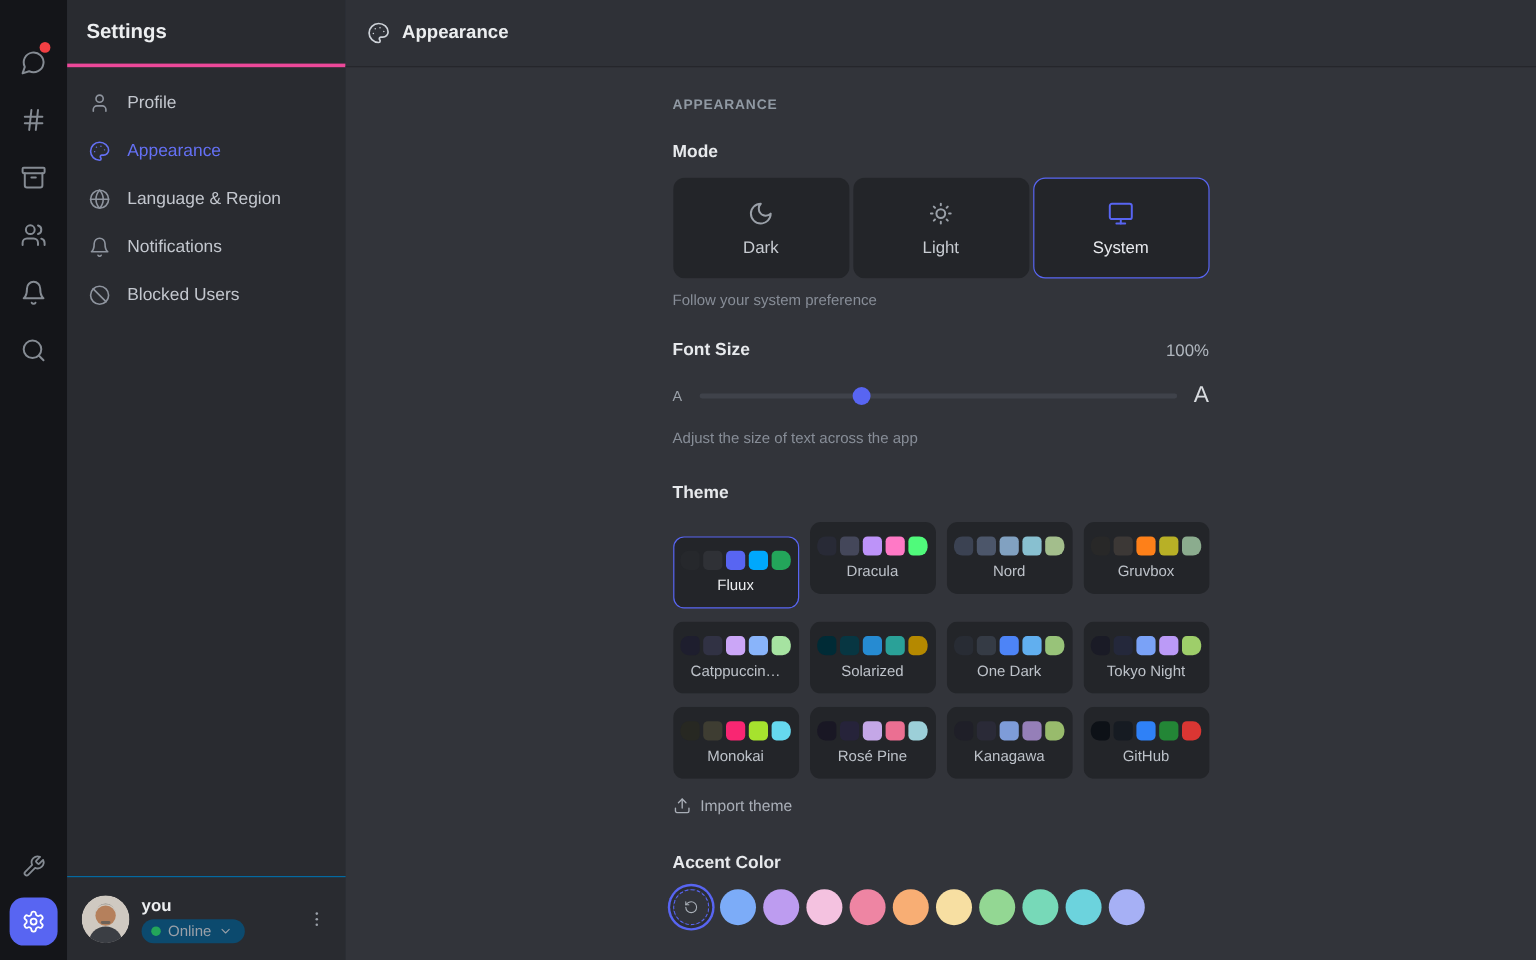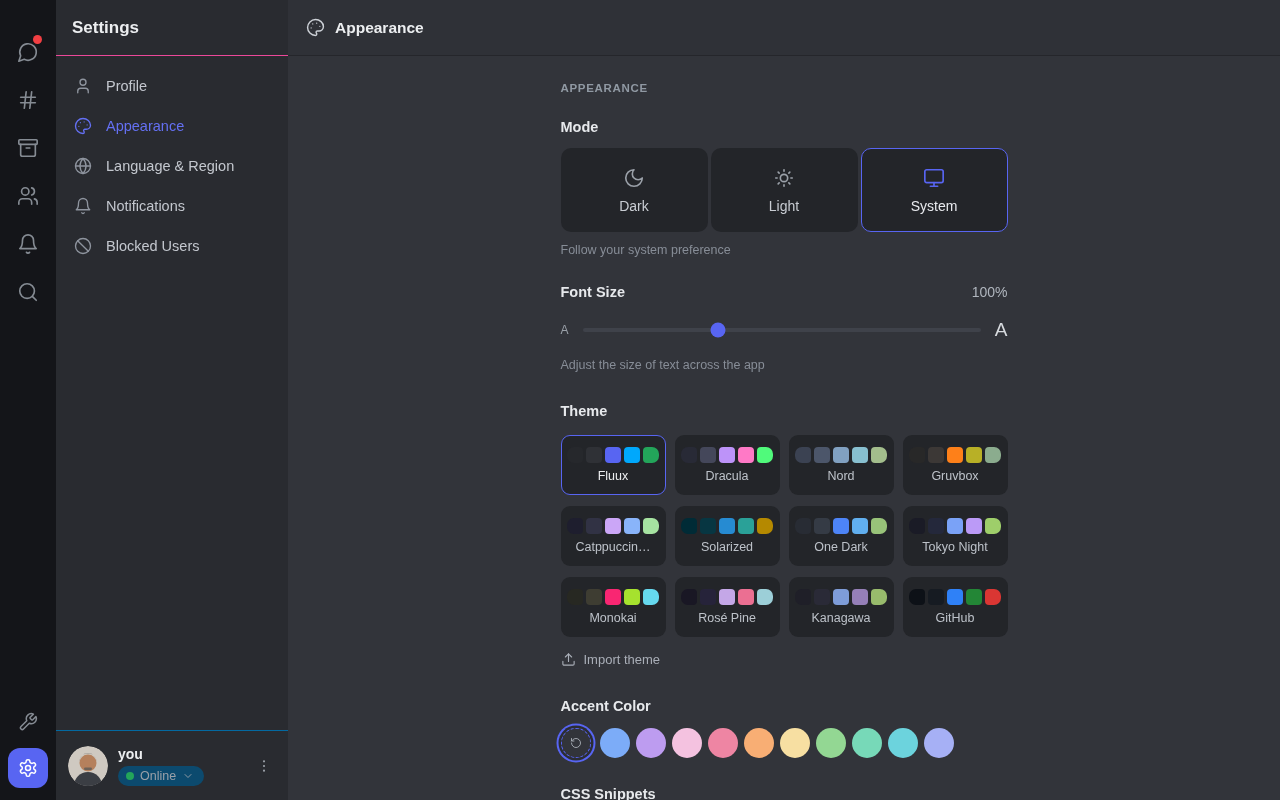--- a/index.html
+++ b/index.html
@@ -14,21 +14,21 @@
 
   
   .rail { width:56px; background:#141519; display:flex; flex-direction:column; align-items:center; padding:28px 0 12px; flex:none; }
   .rail-btn { width:56px; height:48px; display:flex; align-items:center; justify-content:center; color:#858b93; position:relative; cursor:pointer; }
   .rail-badge { position:absolute; top:7px; right:14px; width:9px; height:9px; border-radius:50%; background:var(--red); }
   .rail-spacer { flex:1; }
   .rail-gear { width:40px; height:40px; border-radius:12px; background:var(--accent); color:#fff; display:flex; align-items:center; justify-content:center; margin-top:6px; cursor:pointer; }
 
   
   .sidebar { width:232px; background:#292b30; display:flex; flex-direction:column; flex:none; }
-  .sidebar-header { height:56px; border-bottom:1px solid #ec4899; display:flex; align-items:center; padding:0 16px; flex:none; }
+  .sidebar-header { height:56px; border-bottom:3px solid #ec4899; display:flex; align-items:center; padding:0 16px; flex:none; }
   .sidebar-title { font-size:17px; font-weight:700; color:#eceef0; }
   .nav { padding:10px 8px; }
   .nav-item { height:40px; display:flex; align-items:center; gap:14px; padding:0 10px; border-radius:6px; color:#c3c7ce; font-size:14.5px; cursor:pointer; }
   .nav-item .nicon { color:#8e949e; display:flex; }
   .nav-item.active, .nav-item.active .nicon { color:#6470f3; }
   .sidebar-footer { margin-top:auto; border-top:1px solid #0369a1; height:70px; display:flex; align-items:center; padding:0 12px; gap:10px; }
   .avatar { width:40px; height:40px; border-radius:50%; overflow:hidden; flex:none; }
   .me { flex:1; min-width:0; }
   .me-name { font-size:14px; font-weight:700; color:#eceef0; margin-bottom:4px; }
   .status-pill { display:inline-flex; align-items:center; gap:6px; background:#0c4a6e; border-radius:10px; padding:3px 10px 3px 8px; font-size:12.5px; color:#9aa0a8; cursor:pointer; }
@@ -63,21 +63,21 @@
   .a-min { font-size:12px; color:#9aa0a8; }
   .a-max { font-size:19px; color:#d8dbdf; }
   .slider-track { flex:1; height:4px; border-radius:2px; background:#3f424a; position:relative; cursor:pointer; }
   .slider-thumb { position:absolute; top:50%; width:15px; height:15px; border-radius:50%; background:var(--accent); transform:translate(-50%,-50%); cursor:grab; }
   .fs-caption { margin-top:17px; }
 
   
   .theme-title { margin-top:31px; }
   .theme-grid { margin-top:16px; display:grid; grid-template-columns:repeat(4,1fr); gap:11px 9px; }
   .theme-card { height:60px; background:#232529; border:1.5px solid transparent; border-radius:9px; display:flex; flex-direction:column; align-items:center; justify-content:center; gap:6px; cursor:pointer; padding:0 6px; min-width:0; }
-  .theme-card.selected { border-color:var(--accent); }
+  .theme-card.selected { border-color:var(--accent);margin-top:12px; }
   .swatches { display:flex; gap:3px; }
   .swatch { width:16px; height:16px; border-radius:4px; }
   .swatch:first-child { border-radius:7px 4px 4px 7px; }
   .swatch:last-child { border-radius:4px 7px 7px 4px; }
   .theme-name { font-size:12.5px; color:#bdc2c9; max-width:100%; white-space:nowrap; overflow:hidden; text-overflow:ellipsis; }
   .theme-card.selected .theme-name { color:#eceef0; }
   .import-row { margin-top:15px; display:inline-flex; align-items:center; gap:8px; color:#a9aeb7; font-size:13px; cursor:pointer; }
 
   
   .accent-title { margin-top:27px; }

